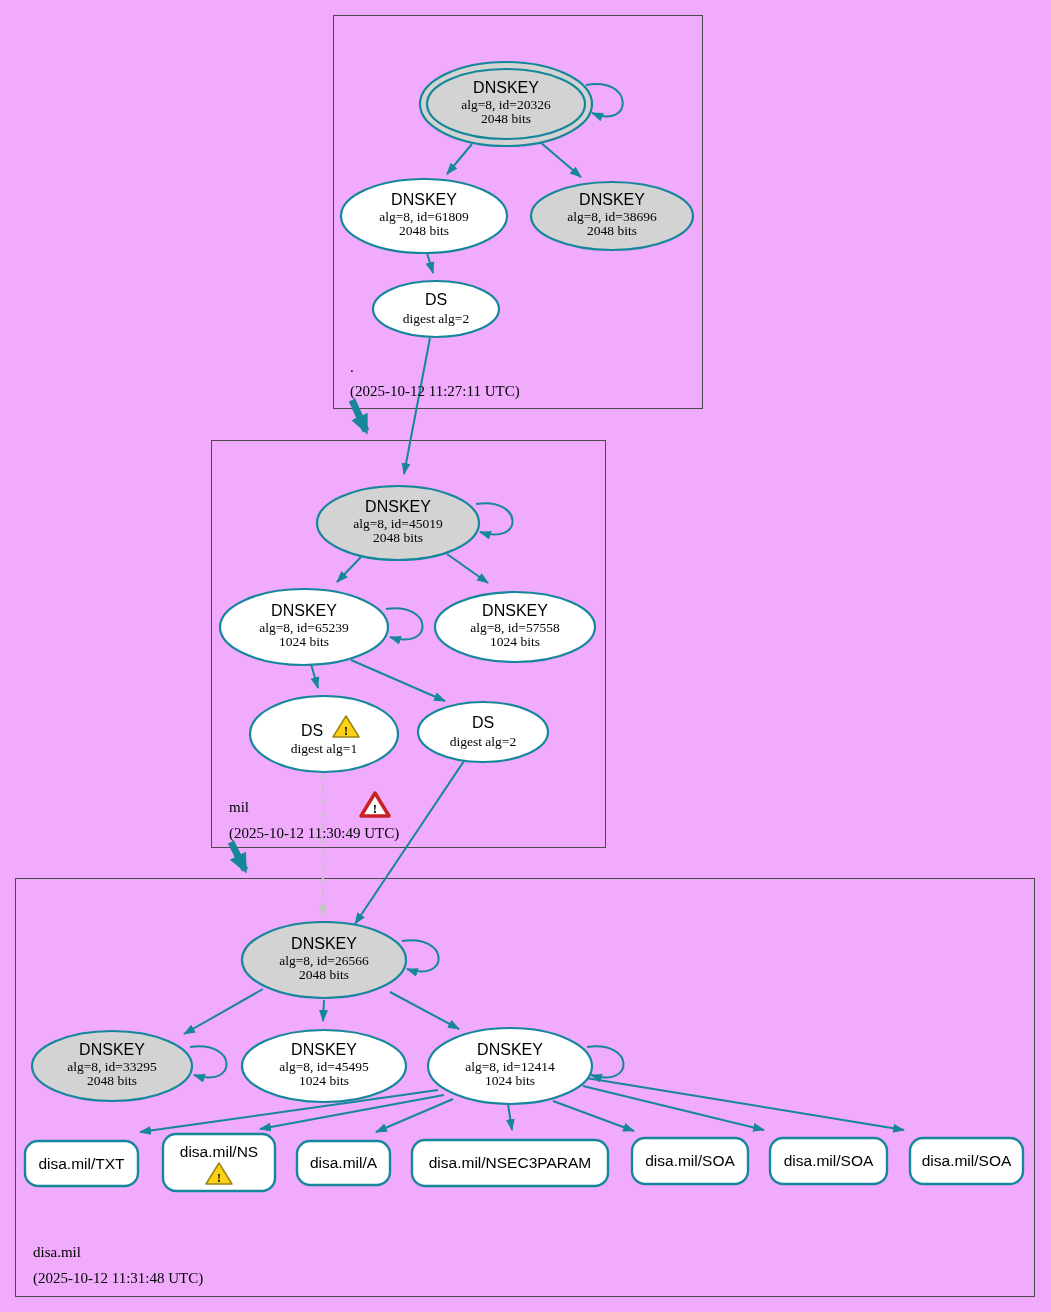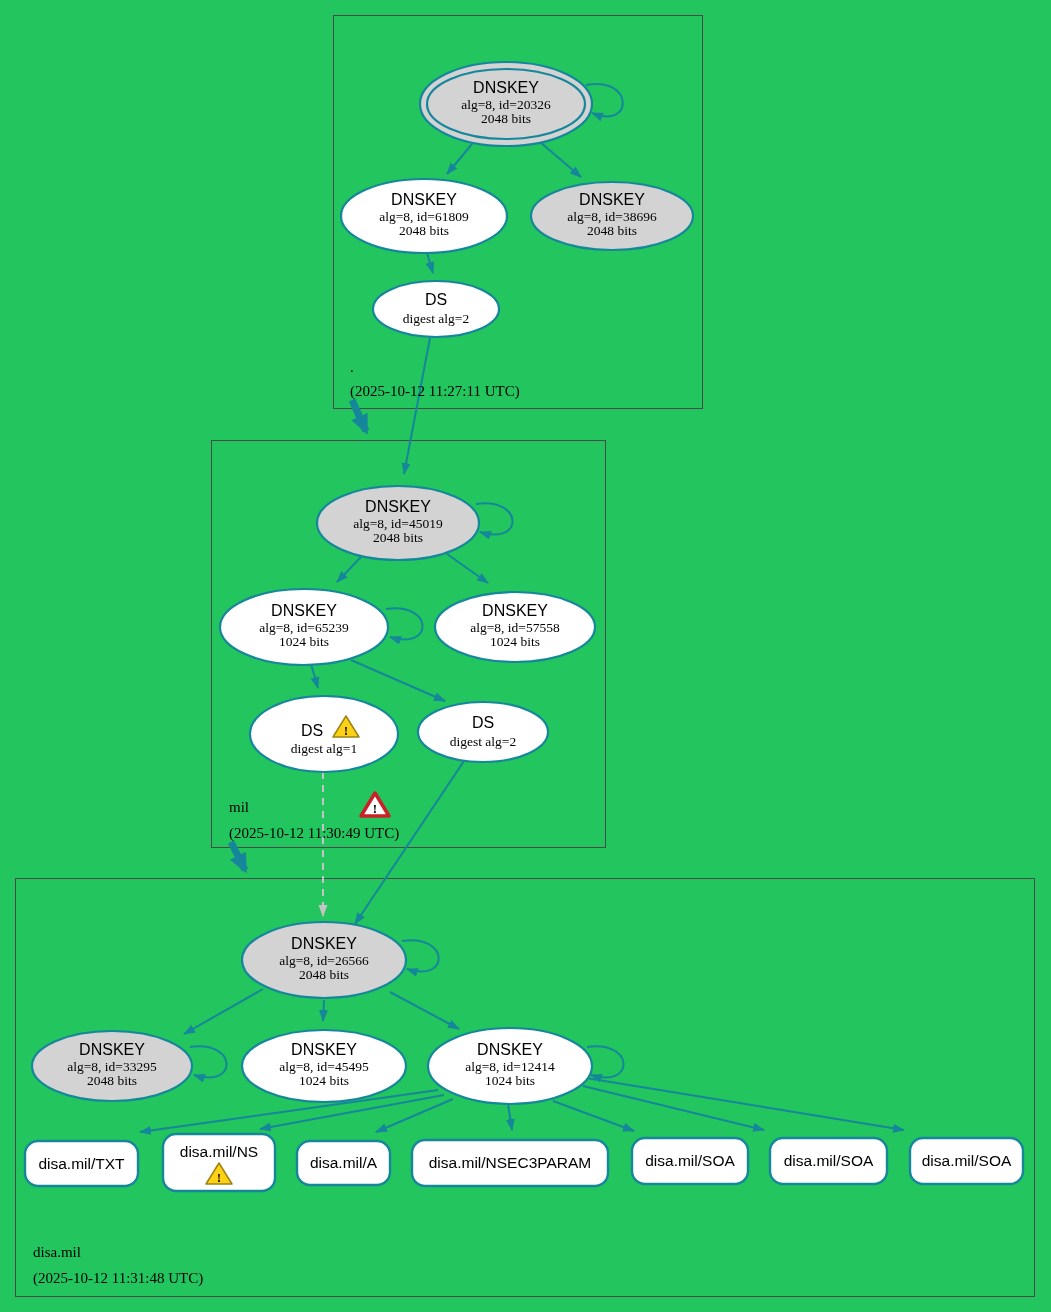--- a/index.html
+++ b/index.html
@@ -1,16 +1,16 @@
 <!DOCTYPE html>
 <html><head>
 <meta charset="utf-8">
 <style>
   html,body{margin:0;padding:0;background:#ffffff;}
-  .stage{position:relative;width:1051px;height:1312px;background:#22c55e;}
+  .stage{position:relative;width:1051px;height:1312px;background:#f0abfc;}
   svg{display:block;}
   .zonebox{fill:none;stroke:#4a4a4a;stroke-width:1;}
   .edge{stroke:#16869b;stroke-width:2;fill:none;}
   .edge-thick{stroke:#16869b;stroke-width:7;fill:none;}
   .edge-dashed{stroke:#c4c4c4;stroke-width:2;stroke-dasharray:7 6;fill:none;}
   .node{fill:#ffffff;stroke:#16869b;stroke-width:2.2;}
   .node-gray{fill:#d3d3d3;stroke:#16869b;stroke-width:2.2;}
   .rrset{fill:#ffffff;stroke:#16869b;stroke-width:2.4;}
   text{fill:#000000;}
   .t-title{font:16px "Liberation Sans", sans-serif;text-anchor:middle;}

